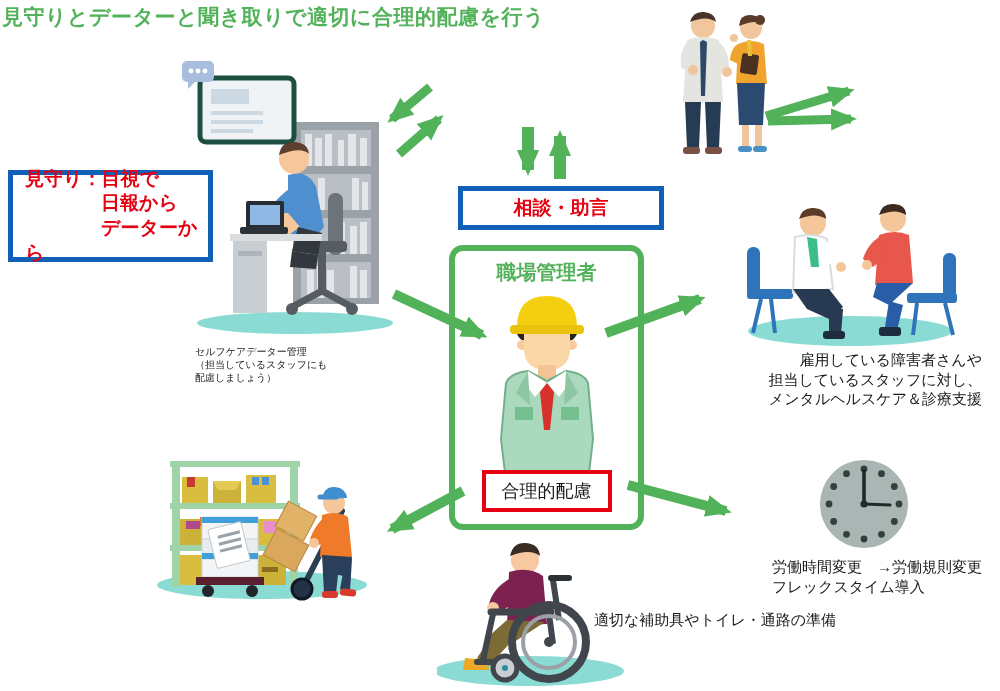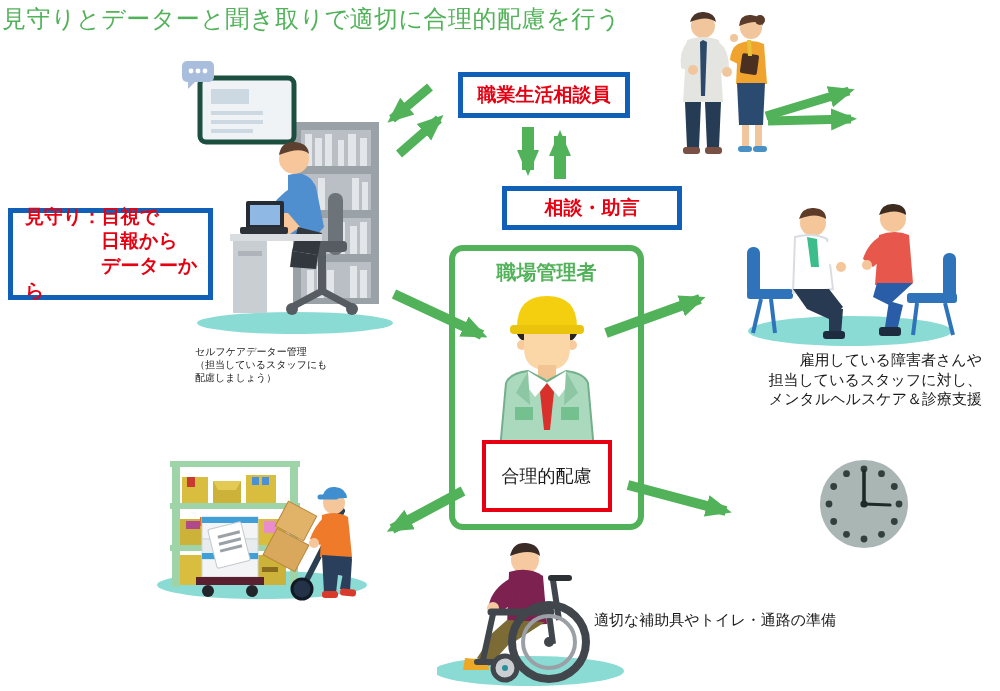--- a/index.html
+++ b/index.html
@@ -1,61 +1,60 @@
 <!DOCTYPE html>
 <html style="--green: #52b25a; --blue: #1160b7; --red: #e60012; --teal: #8bdbd5; --ink: #1a1a1a;"><head>
 <meta charset="utf-8">
 <style>
   :root{
     --green:#52b25a; --blue:#1160b7; --red:#e60012; --teal:#8bdbd5; --ink:#1a1a1a;
   }
   *{margin:0;padding:0;box-sizing:border-box;}
   body{background:#fff;font-family:"Liberation Sans",sans-serif;}
   .canvas{position:relative;width:1000px;height:691px;background:#fff;overflow:hidden;}
-  .title{position:absolute;left:2px;top:3px;font-size:24px;font-weight:normal;color:var(--green);letter-spacing:.5px;}
+  .title{position:absolute;left:2px;top:3px;font-size:21px;font-weight:bold;color:var(--green);letter-spacing:.5px;}
   .caption{position:absolute;color:var(--ink);white-space:pre-line;line-height:1.3;}
   .cap-selfcare{left:195px;top:345px;font-size:10px;}
   .cap-mental{left:718px;top:350px;width:264px;font-size:15px;text-align:right;}
   .cap-worktime{left:772px;top:557px;font-size:15px;}
   .cap-aids{left:594px;top:610px;font-size:15px;}
   .cap-lightwork{left:163px;top:608px;font-size:16px;}
   .bluebox{position:absolute;background:#fff;border:5px solid var(--blue);color:var(--red);
     font-weight:bold;display:flex;align-items:center;justify-content:center;}
   .box-monitor{left:8px;top:170px;width:205px;height:92px;font-size:19px;justify-content:flex-start;
-    padding-left:12px;white-space:pre-line;line-height:1.3;margin-top:38px;}
+    padding-left:12px;white-space:pre-line;line-height:1.3;}
   .box-counselor{left:458px;top:72px;width:172px;height:46px;font-size:19px;}
-  .box-advice{left:458px;top:186px;width:180px;height:44px;font-size:19px;margin-left:44px;}
+  .box-advice{left:458px;top:186px;width:206px;height:44px;font-size:19px;}
   .greenbox{position:absolute;background:#fff;border:4px solid var(--green);color:var(--green);
     font-weight:bold;display:flex;align-items:center;justify-content:center;font-size:19px;}
   .box-family{left:872px;top:66px;width:126px;height:37px;}
   .box-support{left:872px;top:103px;width:126px;height:37px;}
   .manager-box{position:absolute;left:449px;top:245px;width:195px;height:285px;
     border:6px solid var(--green);border-radius:14px;background:#fff;}
   .manager-title{position:absolute;top:8px;width:100%;text-align:center;color:var(--green);
     font-weight:bold;font-size:20px;}
   .manager-badge{position:absolute;bottom:12px;left:50%;transform:translateX(-50%);
     border:4px solid var(--red);background:#fff;color:var(--ink);font-size:18px;
-    padding:20px 16px;white-space:nowrap;}
+    padding:5px 16px;white-space:nowrap;}
   .worker-svg{position:absolute;left:50%;top:36px;transform:translateX(-50%);}
   svg.arrows{position:absolute;left:0;top:0;z-index:30;pointer-events:none;}
   .ah{fill:var(--green);}
   .arrow{stroke:var(--green);fill:none;}
   .illus{position:absolute;}
 </style>
 </head>
 <body>
 
 <div class="canvas">
 
   <div class="title">見守りとデーターと聞き取りで適切に合理的配慮を行う</div>
 
   <div class="bluebox box-monitor">見守り：目視で
 　　　　日報から
 　　　　データーから</div>
-  <div class="bluebox box-counselor">職業生活相談員</div>
   <div class="bluebox box-advice">相談・助言</div>
 
   <div class="manager-box">
     <div class="manager-title">職場管理者</div>
     <svg class="worker-svg" width="126" height="190" viewBox="0 0 126 190">
       <path d="M33,40 Q33,9 63,9 Q93,9 93,40 Z" fill="#f3cf10"></path>
       <rect x="26" y="38" width="74" height="9" rx="4" fill="#e9c30c"></rect>
       <path d="M33,47 q4,8 8,6 l0,-6 Z" fill="#2a2320"></path>
       <path d="M93,47 q-4,8 -8,6 l0,-6 Z" fill="#2a2320"></path>
       <circle cx="38" cy="58" r="5" fill="#f8cb9d"></circle>
@@ -292,20 +291,22 @@
       <rect x="190" y="134" width="16" height="7" rx="3" fill="#d83a2c" transform="rotate(6 198 138)"></rect>
     </g>
   </svg>
 
   <div class="caption cap-selfcare">セルフケアデーター管理
 （担当しているスタッフにも
 配慮しましょう）</div>
   <div class="caption cap-mental">雇用している障害者さんや
 担当しているスタッフに対し、
 メンタルヘルスケア＆診療支援</div>
+  <div class="caption cap-worktime">労働時間変更　→労働規則変更
+フレックスタイム導入</div>
   <div class="caption cap-aids">適切な補助具やトイレ・通路の準備</div>
 
   <svg class="arrows" width="1000" height="691" viewBox="0 0 1000 691">
     <defs>
       <marker id="ah" markerUnits="userSpaceOnUse" markerWidth="26" markerHeight="24" refX="20" refY="12" orient="auto">
         <polygon points="0,1 26,12 0,23" class="ah"></polygon>
       </marker>
     </defs>
     <path class="arrow" stroke-width="9" marker-end="url(#ah)" d="M430,87 L392,119"></path>
     <path class="arrow" stroke-width="9" marker-end="url(#ah)" d="M399,154 L439,119"></path>

